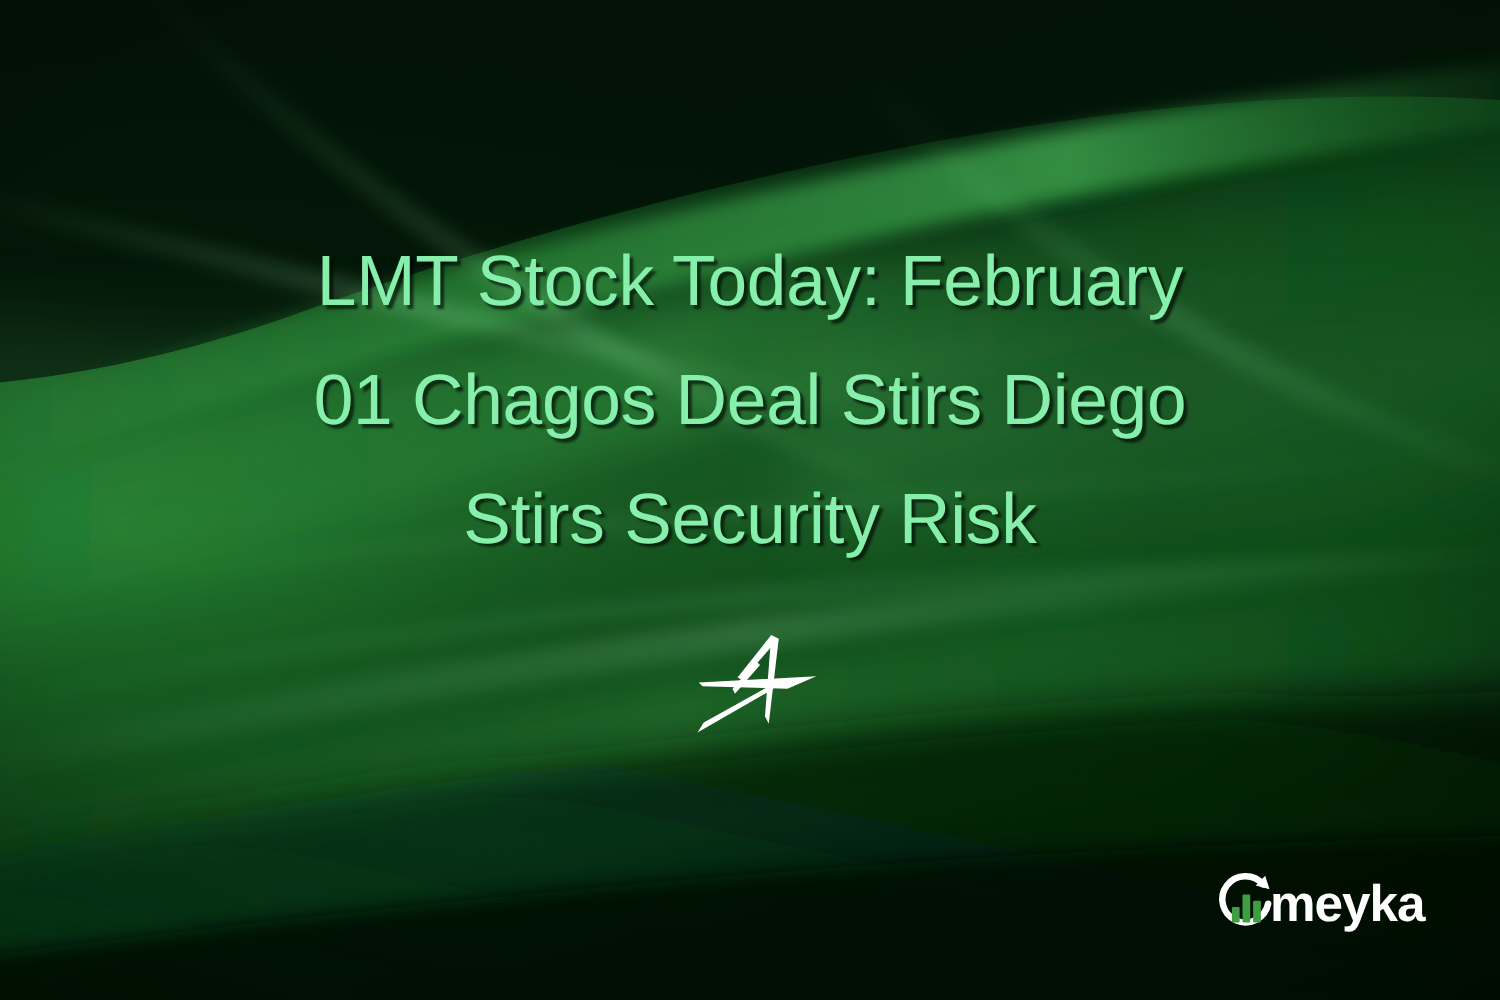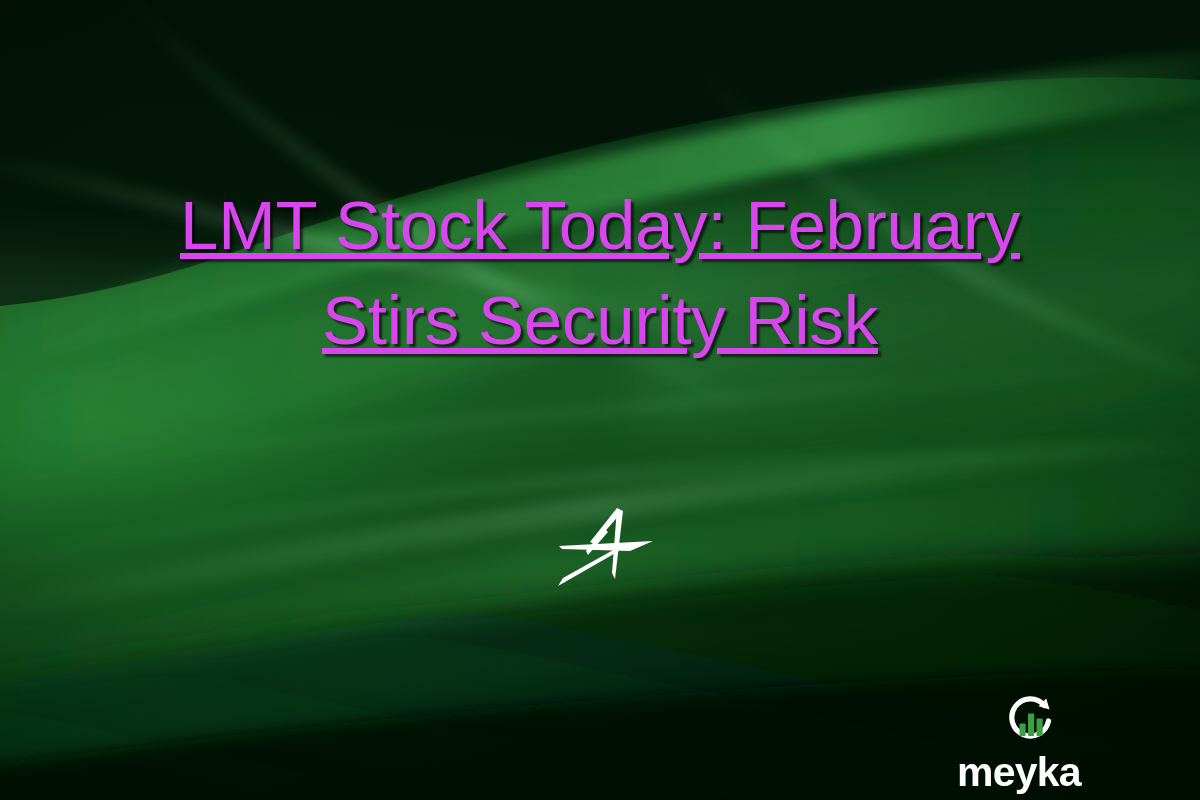--- a/index.html
+++ b/index.html
@@ -42,28 +42,27 @@
     position: absolute;
     left: 0;
     right: 0;
     top: 178px;
     text-align: center;
     padding: 0 40px;
     box-sizing: border-box;
   }
   .headline-line {
     display: block;
-    color: #d946ef;
-    font-size: 69px;
+    color: #86efac;
+    font-size: 57px;
     line-height: 95px;
     font-weight: 400;
     letter-spacing: -0.2px;
     white-space: nowrap;
     text-shadow: 3px 3px 2px rgba(0,0,0,0.62);
-    text-decoration: underline;
   }
 
   
   #brand-mark {
     position: absolute;
     left: 555px;
     top: 503px;
     width: 100px;
     height: 85px;
   }
@@ -71,21 +70,20 @@
 
   
   #site-logo {
     position: absolute;
     left: 968px;
     top: 693px;
     height: 60px;
     display: flex;
     align-items: center;
     gap: 3px;
-    flex-direction: column;
   }
   #site-logo-icon { width: 56px; height: 56px; flex: none; }
   #site-logo-icon svg { display: block; width: 100%; height: 100%; }
   #site-logo-word {
     color: #ffffff;
     font-size: 41px;
     font-weight: 700;
     letter-spacing: -0.8px;
     line-height: 1;
     position: relative;
@@ -162,20 +160,21 @@
 
       <path d="M-40,560 C260,500 640,452 1240,438 L1240,450 C640,466 260,514 -40,574 Z" fill="url(#rib5)" filter="url(#soft10)" opacity="0.55"></path>
       <path d="M-40,470 C240,440 560,400 1240,356 L1240,366 C560,412 240,452 -40,482 Z" fill="url(#rib5)" filter="url(#soft10)" opacity="0.35"></path>
     </svg>
   </div>
 
   <div id="bg-vignette" class="bg-layer"></div>
 
   <div id="headline">
     <span class="headline-line">LMT Stock Today: February</span>
+    <span class="headline-line">01 Chagos Deal Stirs Diego</span>
     <span class="headline-line">Stirs Security Risk</span>
   </div>
 
   <div id="brand-mark">
     <svg viewBox="0 0 200 170" xmlns="http://www.w3.org/2000/svg">
       <g fill="#ffffff">
 
         <path d="M8,86 L196,76 L150,96 L14,92 Z"></path>
 
         <path d="M124,10 L136,16 L120,152 L114,140 Z"></path>

